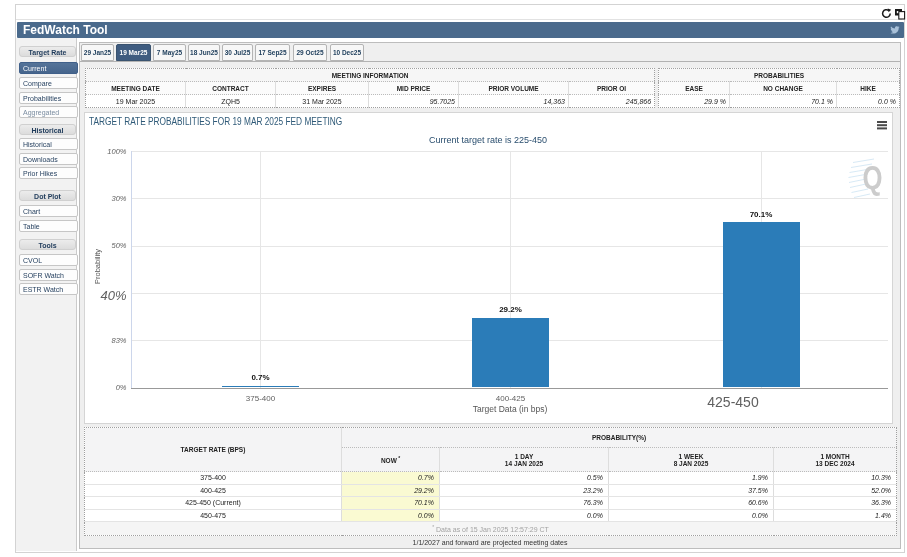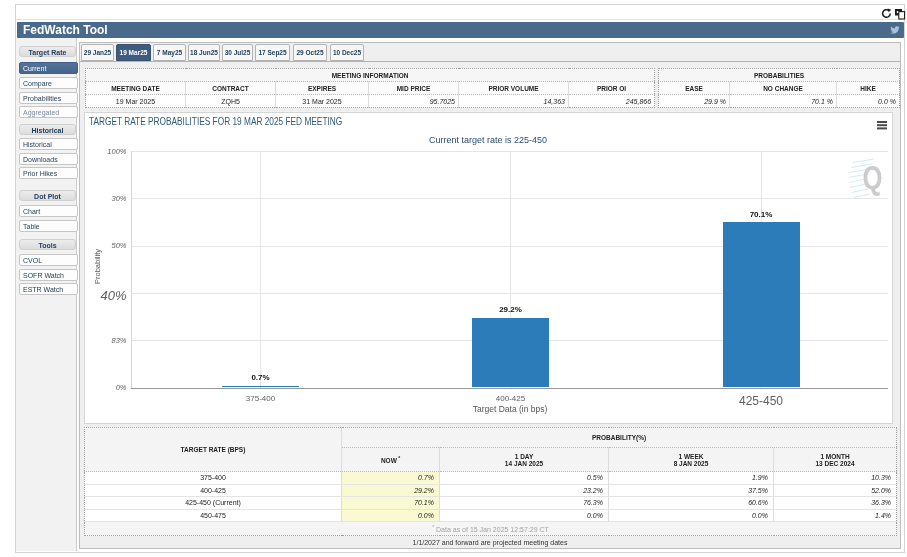--- a/index.html
+++ b/index.html
@@ -147,21 +147,21 @@
 <div class="abs" style="left:87px;top:269px;font-size:7.5px;color:#555;transform:rotate(-90deg);transform-origin:left top;white-space:nowrap;"> </div>
 <div class="abs ctr" style="left:62px;top:262px;width:70px;font-size:7.5px;color:#555;transform:rotate(-90deg);white-space:nowrap;">Probability</div>
 <div class="abs" style="left:222px;top:385.8445px;width:77px;height:1.6554999999999997px;background:#2b7cb8;"></div>
 <div class="abs" style="left:472px;top:318.442px;width:77px;height:69.058px;background:#2b7cb8;"></div>
 <div class="abs" style="left:723px;top:221.7135px;width:77px;height:165.7865px;background:#2b7cb8;"></div>
 <div class="abs ctr" style="left:230.5px;top:373.2px;width:60px;font-size:8px;font-weight:bold;color:#111;">0.7%</div>
 <div class="abs ctr" style="left:480.5px;top:305.3px;width:60px;font-size:8px;font-weight:bold;color:#111;">29.2%</div>
 <div class="abs ctr" style="left:731px;top:209.8px;width:60px;font-size:8px;font-weight:bold;color:#111;">70.1%</div>
 <div class="abs ctr" style="left:230.5px;top:393.5px;width:60px;font-size:8px;color:#606060;">375-400</div>
 <div class="abs ctr" style="left:480.5px;top:393.5px;width:60px;font-size:8px;color:#606060;">400-425</div>
-<div class="abs ctr" style="left:731px;top:393.5px;width:60px;font-size:12px;color:#606060;">425-450</div>
+<div class="abs ctr" style="left:703px;top:393.5px;width:60px;font-size:14px;color:#606060;">425-450</div>
 <div class="abs ctr" style="left:430px;top:403.5px;width:160px;font-size:8.5px;color:#555;">Target Data (in bps)</div>
 <div class="abs" style="left:84px;top:427px;">
 <table style="width:812px;font-size:6.5px;color:#222;border:1px dotted #9f9f9f;background:#fff;">
 <colgroup>
         <col style="width:257px">
         <col style="width:98px">
         <col style="width:169px">
         <col style="width:165px">
         <col style="width:123px">
       </colgroup>

